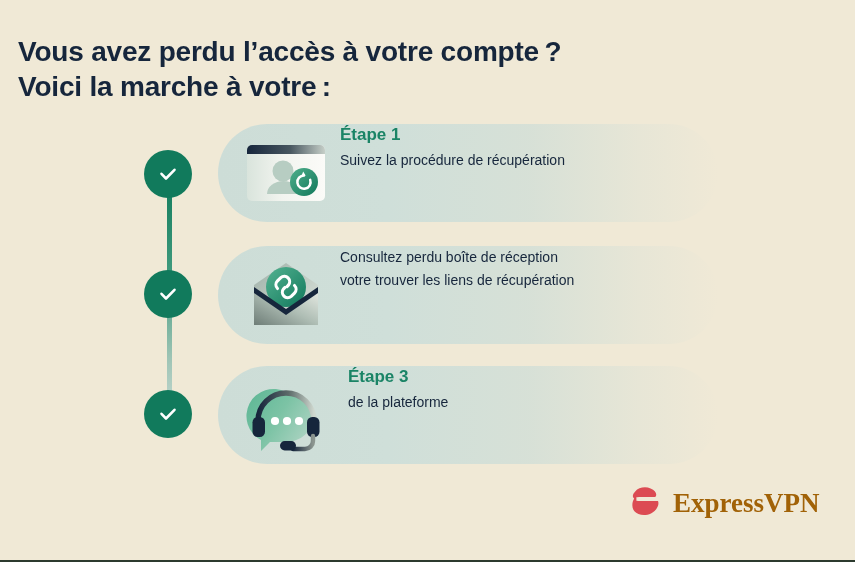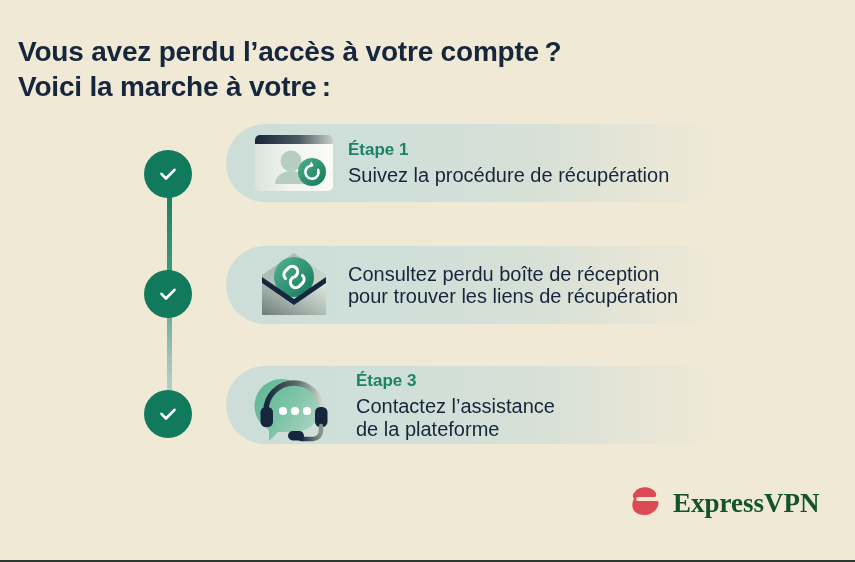--- a/index.html
+++ b/index.html
@@ -69,32 +69,32 @@
     justify-content: center;
   }
   .tl-node.n1 { top: 0px; }
   .tl-node.n2 { top: 120px; }
   .tl-node.n3 { top: 240px; }
   .tl-node svg { display: block; }
 
   
   .card {
     position: absolute;
-    left: 226px;
+    left: 218px;
     width: 500px;
-    height: 78px;
+    height: 98px;
     border-radius: 49px;
     background: linear-gradient(to right,
       #cdddd7 0%,
       #cfdfd9 34%,
       rgba(205,221,215,0.72) 62%,
       rgba(205,221,215,0.26) 84%,
       rgba(205,221,215,0) 100%);
     display: flex;
-    align-items: center;
+    align-items: flex-start;
   }
   .card.c1 { top: 124px; }
   .card.c2 { top: 246px; }
   .card.c3 { top: 366px; gap: 8px; }
 
   .card-icon {
     width: 108px;
     min-width: 108px;
     height: 98px;
     display: flex;
@@ -108,38 +108,38 @@
   }
   .step-title {
     color: #1a8466;
     font-size: 17px;
     font-weight: bold;
     margin-bottom: 4px;
     line-height: 21px;
   }
   .step-desc {
     color: #16263c;
-    font-size: 20px;
+    font-size: 14px;
     line-height: 22.5px;
     font-weight: 400;
   }
   .step-desc .l2 { display: block; }
 
   
   .logo {
     position: absolute;
     left: 628px;
     top: 485px;
     display: flex;
     align-items: center;
     gap: 9px;
   }
   .logo-mark { display: block; }
   .logo-word {
-    color: #14532d;
+    color: #a16207;
     font-family: "Liberation Serif", serif;
     font-size: 27px;
     font-weight: bold;
     letter-spacing: 0px;
     line-height: 30px;
   }
 </style>
 </head>
 <body>
 
@@ -238,21 +238,21 @@
         <path d="M8 28 L40 50 L72 28 L72 34 L40 56 L8 34 Z" fill="#16263c"></path>
         <g transform="translate(40,28)" stroke="#ffffff" stroke-width="3.1" fill="none" stroke-linecap="round">
           <path d="M-8.5 1.5 a5.4 5.4 0 0 1 0 -7.6 l3.3 -3.3 a5.4 5.4 0 0 1 7.6 7.6 l-1.4 1.4"></path>
           <path d="M8.5 -1.5 a5.4 5.4 0 0 1 0 7.6 l-3.3 3.3 a5.4 5.4 0 0 1 -7.6 -7.6 l1.4 -1.4"></path>
         </g>
       </svg>
     </div>
     <div class="card-text">
       <div class="step-desc">
         <span>Consultez perdu boîte de réception</span>
-        <span class="l2">pour trouver les liens de récupération</span>
+        <span class="l2">votre trouver les liens de récupération</span>
       </div>
     </div>
   </div>
 
   <div class="card c3">
     <div class="card-icon">
       <svg width="84" height="74" viewBox="0 0 84 74">
         <defs>
           <linearGradient id="g3bub" x1="0" y1="0" x2="1" y2="0.6">
             <stop offset="0" stop-color="#5bb694"></stop>
@@ -276,21 +276,20 @@
         <path d="M69 58 v5 a8 8 0 0 1 -8 8 h-12" fill="none" stroke="url(#g3mic)" stroke-width="4.4" stroke-linecap="round"></path>
         <rect x="36" y="63" width="16" height="9.5" rx="4.7" fill="#16263c"></rect>
         <circle cx="31" cy="43" r="4.1" fill="#ffffff"></circle>
         <circle cx="43" cy="43" r="4.1" fill="#ffffff"></circle>
         <circle cx="55" cy="43" r="4.1" fill="#ffffff"></circle>
       </svg>
     </div>
     <div class="card-text">
       <div class="step-title">Étape 3</div>
       <div class="step-desc">
-        <span>Contactez l’assistance</span>
         <span class="l2">de la plateforme</span>
       </div>
     </div>
   </div>
 
   <div class="logo">
     <span class="logo-mark">
       <svg width="36" height="32" viewBox="0 0 36 32">
         <path d="M7.2 6.6 C10.5 2.2 17.5 1.4 22.6 3.4 C27.8 5.4 29.6 10.0 27.2 12.0
                  L10.6 12.0 L9.4 16.0 L30.0 16.0 C31.5 19.6 29.0 25.6 23.0 28.4

